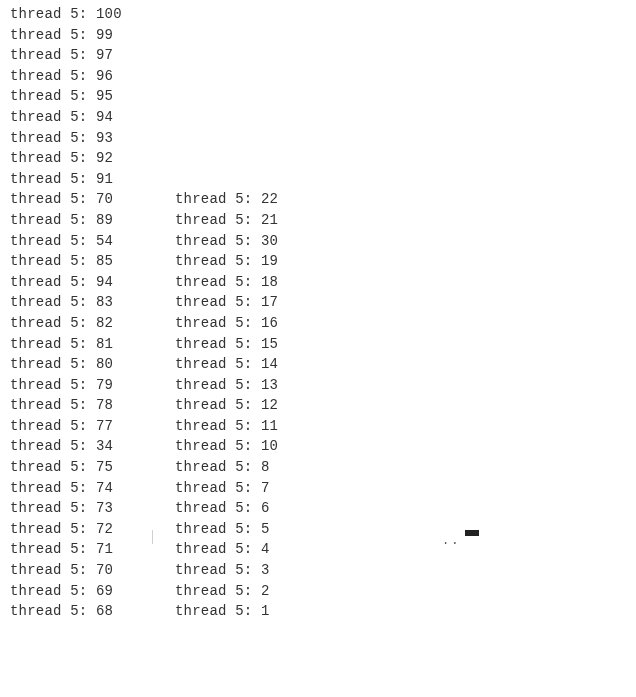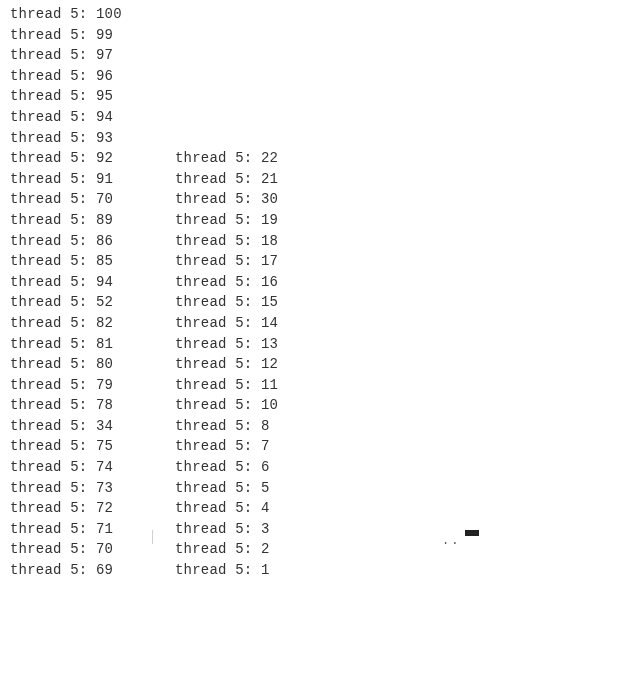--- a/index.html
+++ b/index.html
@@ -72,37 +72,39 @@
       <div class="line">thread 5: 99</div>
       <div class="line">thread 5: 97</div>
       <div class="line">thread 5: 96</div>
       <div class="line">thread 5: 95</div>
       <div class="line">thread 5: 94</div>
       <div class="line">thread 5: 93</div>
       <div class="line">thread 5: 92</div>
       <div class="line">thread 5: 91</div>
       <div class="line">thread 5: 70</div>
       <div class="line">thread 5: 89</div>
-      <div class="line">thread 5: 86</div>
+      <div class="line">thread 5: 54</div>
       <div class="line">thread 5: 85</div>
       <div class="line">thread 5: 94</div>
-      <div class="line">thread 5: 52</div>
+      <div class="line">thread 5: 83</div>
       <div class="line">thread 5: 82</div>
       <div class="line">thread 5: 81</div>
       <div class="line">thread 5: 80</div>
       <div class="line">thread 5: 79</div>
       <div class="line">thread 5: 78</div>
+      <div class="line">thread 5: 77</div>
       <div class="line">thread 5: 34</div>
       <div class="line">thread 5: 75</div>
       <div class="line">thread 5: 74</div>
       <div class="line">thread 5: 73</div>
       <div class="line">thread 5: 72</div>
       <div class="line">thread 5: 71</div>
       <div class="line">thread 5: 70</div>
       <div class="line">thread 5: 69</div>
+      <div class="line">thread 5: 68</div>
     </div>
   <div class="column col2" id="col-right">
       <div class="line">thread 5: 22</div>
       <div class="line">thread 5: 21</div>
       <div class="line">thread 5: 30</div>
       <div class="line">thread 5: 19</div>
       <div class="line">thread 5: 18</div>
       <div class="line">thread 5: 17</div>
       <div class="line">thread 5: 16</div>
       <div class="line">thread 5: 15</div>

